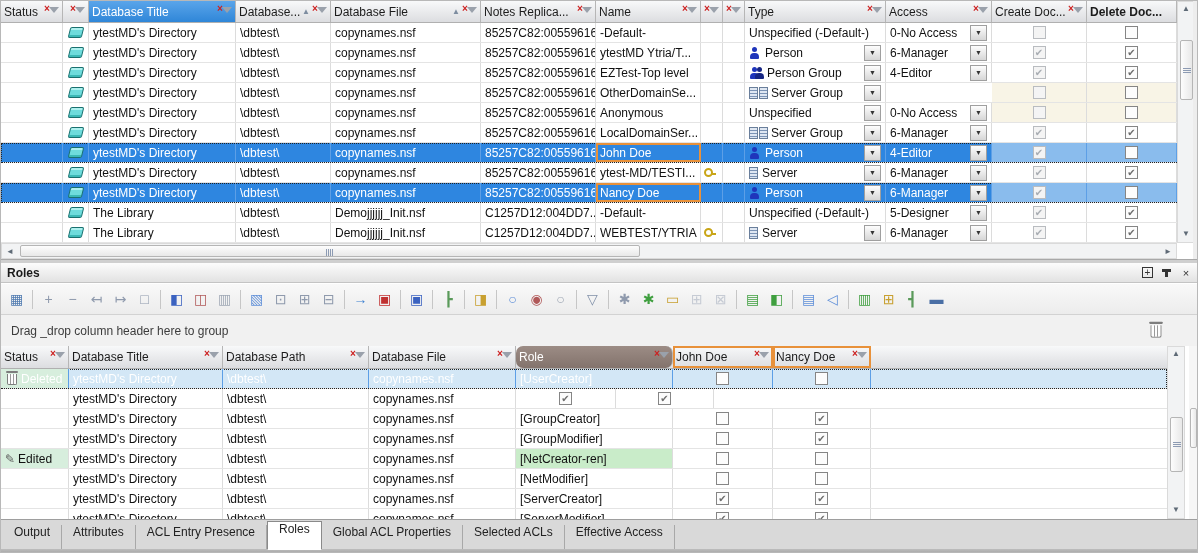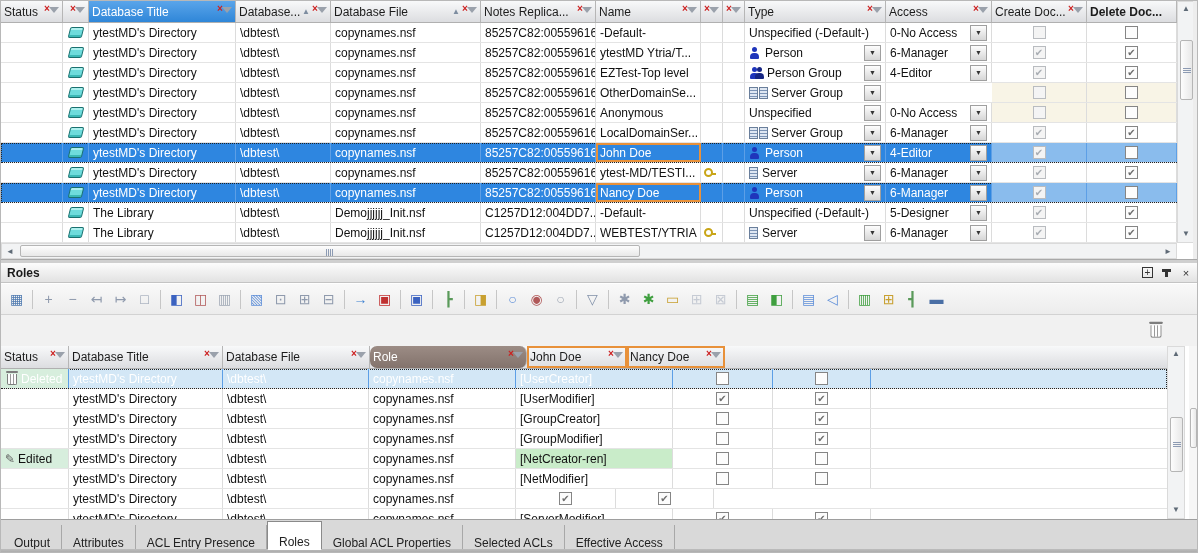--- a/index.html
+++ b/index.html
@@ -107,21 +107,21 @@
         font-size:14px;border:1px solid transparent;border-radius:2px;background:transparent;padding:0;}
   .tsep{width:1px;height:19px;background:#c6c6c6;margin:0 3px;flex:0 0 auto;}
   .groupbar{position:absolute;left:0;top:314px;width:1198px;height:31px;background:#f1f1f1;
             display:flex;align-items:center;padding:0 10px;color:#3c3c3c;}
   .groupbar .ic-trash{position:absolute;right:34px;top:9px;transform:scale(1.15);}
 
   
   .tabbar{position:absolute;left:0;top:518px;width:1198px;height:35px;background:#d9d9d9;
           border-top:1px solid #9e9e9e;}
   .tabs{display:flex;align-items:flex-end;height:30px;padding-left:2px;}
-  .tab{height:25px;display:flex;align-items:flex-end;padding:0 11px;color:#222;
+  .tab{height:25px;display:flex;align-items:flex-start;padding:0 11px;color:#222;
        border-right:1px solid #a8a8a8;background:transparent;margin-top:4px;}
   .tab.active{background:#fff;border:1px solid #8a8a8a;border-bottom:1px solid #fff;
        height:29px;margin-top:0;position:relative;z-index:2;}
   .tabstrip{position:absolute;left:0;bottom:0;width:100%;height:5px;background:linear-gradient(#bdbdbd,#a2a2a2);}
   .rightedge{position:absolute;right:0;top:0;width:4px;height:258px;background:#ededed;}
 </style>
 </head>
 <body>
 
 <div class="app">
@@ -682,34 +682,39 @@
       <div class="tsep"></div>
       <button class="tbtn" style="color: rgb(95, 143, 216);">▤</button>
       <button class="tbtn" style="color: rgb(95, 143, 216);">◁</button>
       <div class="tsep"></div>
       <button class="tbtn" style="color: rgb(63, 159, 63);">▥</button>
       <button class="tbtn" style="color: rgb(200, 160, 48);">⊞</button>
       <button class="tbtn" style="color: rgb(90, 154, 90);">┫</button>
       <button class="tbtn" style="color: rgb(74, 111, 165);">▬</button>
     </div>
   <div class="groupbar">
+    <span>Drag _drop column header here to group</span>
     <span class="ic-trash"></span>
   </div>
 
   <div class="botwrap">
     <div class="botgrid">
       <div class="gridhead" id="botHead">
           <div class="hcell" style="width: 68px; flex: 0 0 auto;">
             <span class="hlab">Status</span>
             <span class="flt"></span>
           </div>
           <div class="hcell" style="width: 154px; flex: 0 0 auto;">
             <span class="hlab">Database Title</span>
             <span class="flt"></span>
           </div>
+          <div class="hcell" style="width: 146px; flex: 0 0 auto;">
+            <span class="hlab">Database Path</span>
+            <span class="flt"></span>
+          </div>
           <div class="hcell" style="width: 147px; flex: 0 0 auto;">
             <span class="hlab">Database File</span>
             <span class="flt"></span>
           </div>
           <div class="hcell hdark" style="width: 157px; flex: 0 0 auto; border-radius: 7px;">
             <span class="hlab">Role</span>
             <span class="flt"></span>
           </div>
           <div class="hcell hboxed" style="width: 100px; flex: 0 0 auto;">
             <span class="hlab">John Doe</span>
@@ -752,23 +757,20 @@
             </div>
             <div class="cell" style="width: 154px; flex: 0 0 auto;">
               <span>ytestMD's Directory</span>
             </div>
             <div class="cell" style="width: 146px; flex: 0 0 auto;">
               <span>\dbtest\</span>
             </div>
             <div class="cell" style="width: 147px; flex: 0 0 auto;">
               <span>copynames.nsf</span>
             </div>
-            <div class="cell" style="width: 157px; flex: 0 0 auto;">
-              <span>[UserModifier]</span>
-            </div>
             <div class="cell" style="width: 100px; flex: 0 0 auto;">
               <span class="cb on"></span>
             </div>
             <div class="cell" style="width: 98px; flex: 0 0 auto;">
               <span class="cb on"></span>
             </div>
           </div>
           <div class="trow botrow">
             <div class="cell" style="width: 68px; flex: 0 0 auto;">
               <span></span>
@@ -867,20 +869,23 @@
               <span></span>
             </div>
             <div class="cell" style="width: 154px; flex: 0 0 auto;">
               <span>ytestMD's Directory</span>
             </div>
             <div class="cell" style="width: 146px; flex: 0 0 auto;">
               <span>\dbtest\</span>
             </div>
             <div class="cell" style="width: 147px; flex: 0 0 auto;">
               <span>copynames.nsf</span>
+            </div>
+            <div class="cell" style="width: 157px; flex: 0 0 auto;">
+              <span>[ServerCreator]</span>
             </div>
             <div class="cell" style="width: 100px; flex: 0 0 auto;">
               <span class="cb on"></span>
             </div>
             <div class="cell" style="width: 98px; flex: 0 0 auto;">
               <span class="cb on"></span>
             </div>
           </div>
           <div class="trow botrow">
             <div class="cell" style="width: 68px; flex: 0 0 auto;">

